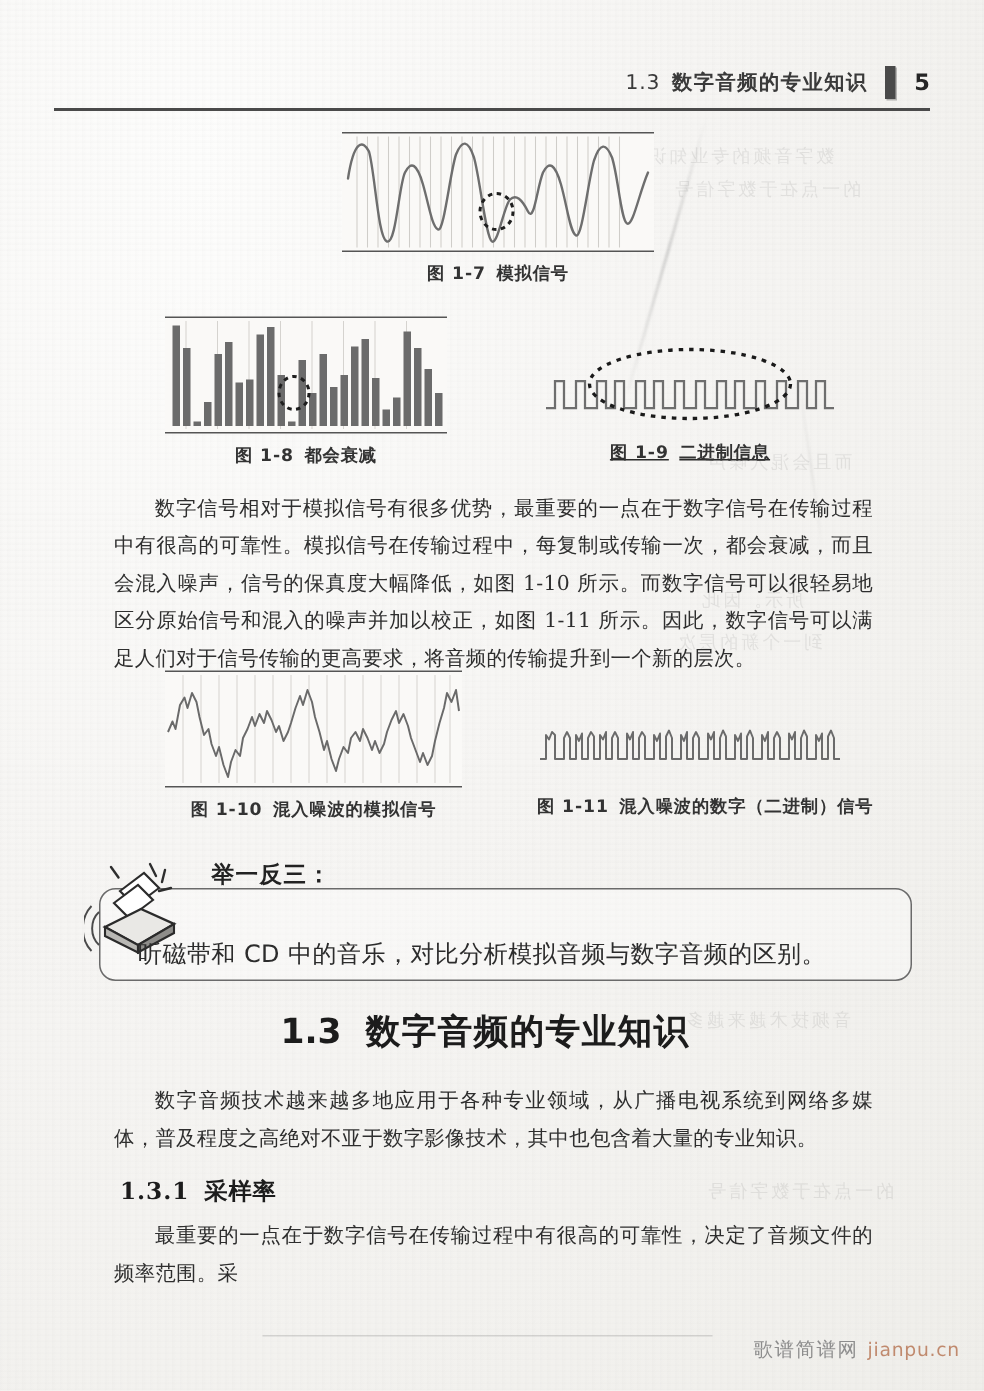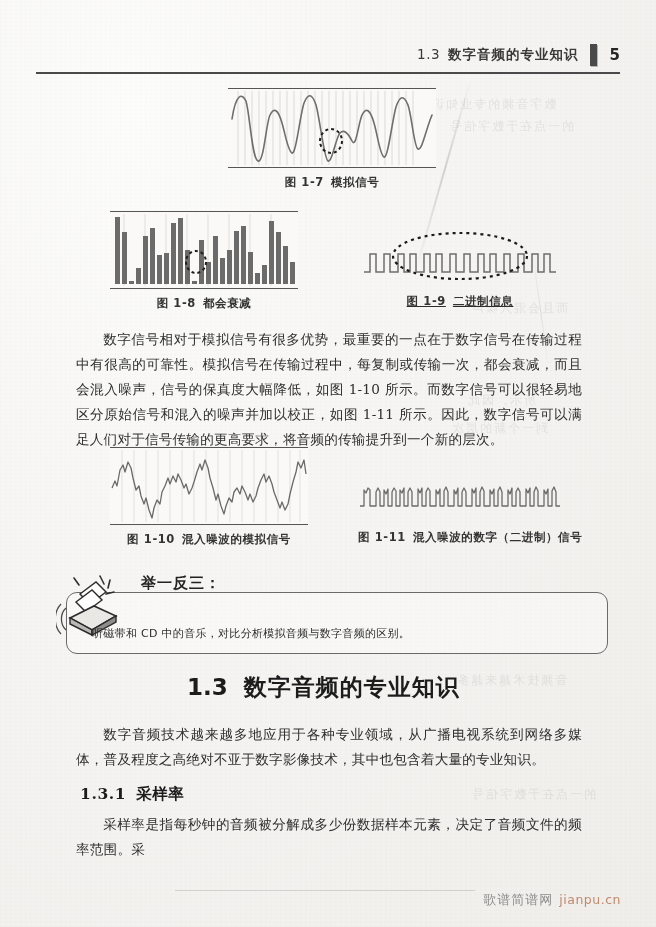--- a/index.html
+++ b/index.html
@@ -93,41 +93,41 @@
   .tip-icon{
     position:absolute;left:56px;top:572px;width:76px;height:68px;
   }
   .tip-title{
     position:absolute;left:141px;top:574px;
     font-size:15px;font-weight:bold;color:#222;letter-spacing:1px;
     font-family:"DejaVu Sans","Liberation Sans",sans-serif;
   }
   .tip-text{
     position:absolute;left:92px;top:626px;width:500px;
-    font-size:11px;color:#2c2c2c;letter-spacing:0.3px;
+    font-size:16px;color:#2c2c2c;letter-spacing:0.3px;
     font-family:"DejaVu Sans","Liberation Sans",sans-serif;
   }
 
   
   .h2{
     position:absolute;left:187px;top:672px;
     font-size:23px;font-weight:bold;color:#1c1c1c;letter-spacing:1px;
     font-family:"DejaVu Sans","Liberation Sans",sans-serif;
   }
   .h2 .secnum{margin-right:16px;letter-spacing:0px;}
   .h3{
     position:absolute;left:80px;top:784px;
     font-size:15.5px;font-weight:bold;color:#1c1c1c;letter-spacing:0.6px;
     font-family:"DejaVu Serif","Liberation Serif",serif;
   }
   .h3 .secnum{margin-right:10px;}
 
   
   .watermark{
-    position:absolute;right:35px;bottom:18px;
+    position:absolute;right:16px;bottom:18px;
     font-size:13px;color:#8d8d8d;letter-spacing:1px;white-space:nowrap;margin-left:35px;
   }
   .watermark .wm-url{color:#c08a6e;margin-left:6px;font-size:12.5px;letter-spacing:0.5px;}
 
   .footrule{
     position:absolute;left:175px;bottom:36px;width:300px;height:1px;
     background:rgba(120,120,120,0.25);
   }
 </style>
 </head>
@@ -360,20 +360,20 @@
   <div class="h2">
     <span class="secnum">1.3</span><span>数字音频的专业知识</span>
   </div>
 
   <div class="para indent" style="left:76px;top:722px;width:506px;">数字音频技术越来越多地应用于各种专业领域，从广播电视系统到网络多媒体，普及程度之高绝对不亚于数字影像技术，其中也包含着大量的专业知识。</div>
 
   <div class="h3">
     <span class="secnum">1.3.1</span><span>采样率</span>
   </div>
 
-  <div class="para indent" style="left:76px;top:812px;width:506px;">采样率是指每秒钟的音频被分解成多少份数据样本元素，决定了音频文件的频率范围。采</div>
+  <div class="para indent" style="left:76px;top:812px;width:506px;">最重要的一点在于数字信号在传输过程中有很高的可靠性，决定了音频文件的频率范围。采</div>
 
   <div class="footrule"></div>
 
   <div class="watermark">
     <span>歌谱简谱网</span><span class="wm-url">jianpu.cn</span>
   </div>
 </div>
 
 </body></html>

